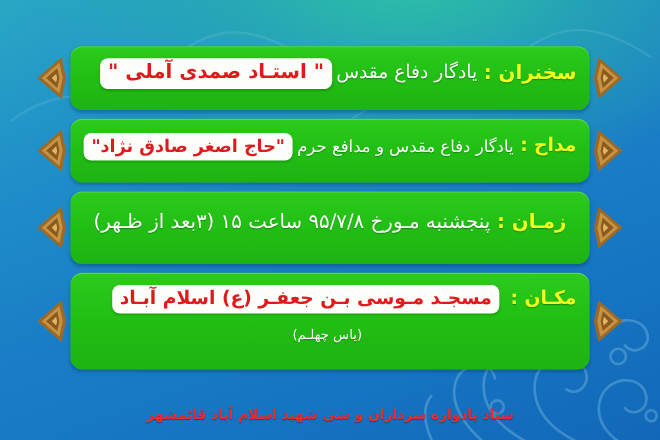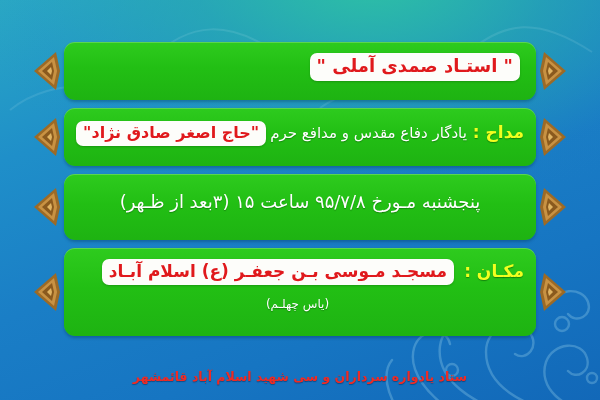--- a/index.html
+++ b/index.html
@@ -178,20 +178,22 @@
         <polygon points="13,23 9,19 8,23 9,27" fill="#e0b463"></polygon>
       </svg>
       <svg class="orn orn-right" viewBox="0 0 26 46" aria-hidden="true">
         <polygon points="0,23 22,4 26,23 22,42" fill="#9c6a26"></polygon>
         <polygon points="4,23 20,9 23,23 20,37" fill="#c89243"></polygon>
         <polygon points="8,23 18,14 20,23 18,32" fill="#8a5a1e"></polygon>
         <polygon points="13,23 17,19 18,23 17,27" fill="#e0b463"></polygon>
       </svg>
       <div class="card">
         <div class="line">
+          <span class="label sz-18">سخنران :</span>
+          <span class="plain sz-17">یادگار دفاع مقدس</span>
           <span class="hl sz-18">" استـاد صمدی آملی "</span>
         </div>
       </div>
     </div>
 
     <div class="row row-2">
       <svg class="orn orn-left" viewBox="0 0 26 46" aria-hidden="true">
         <polygon points="26,23 4,4 0,23 4,42" fill="#9c6a26"></polygon>
         <polygon points="22,23 6,9 3,23 6,37" fill="#c89243"></polygon>
         <polygon points="18,23 8,14 6,23 8,32" fill="#8a5a1e"></polygon>
@@ -220,20 +222,21 @@
         <polygon points="13,23 9,19 8,23 9,27" fill="#e0b463"></polygon>
       </svg>
       <svg class="orn orn-right" viewBox="0 0 26 46" aria-hidden="true">
         <polygon points="0,23 22,4 26,23 22,42" fill="#9c6a26"></polygon>
         <polygon points="4,23 20,9 23,23 20,37" fill="#c89243"></polygon>
         <polygon points="8,23 18,14 20,23 18,32" fill="#8a5a1e"></polygon>
         <polygon points="13,23 17,19 18,23 17,27" fill="#e0b463"></polygon>
       </svg>
       <div class="card">
         <div class="line">
+          <span class="label sz-18">زمـان :</span>
           <span class="plain sz-18">پنجشنبه مـورخ ۹۵/۷/۸ ساعت ۱۵ (۳بعد از ظـهر)</span>
         </div>
       </div>
     </div>
 
     <div class="row row-4">
       <svg class="orn orn-left" viewBox="0 0 26 46" aria-hidden="true">
         <polygon points="26,23 4,4 0,23 4,42" fill="#9c6a26"></polygon>
         <polygon points="22,23 6,9 3,23 6,37" fill="#c89243"></polygon>
         <polygon points="18,23 8,14 6,23 8,32" fill="#8a5a1e"></polygon>

